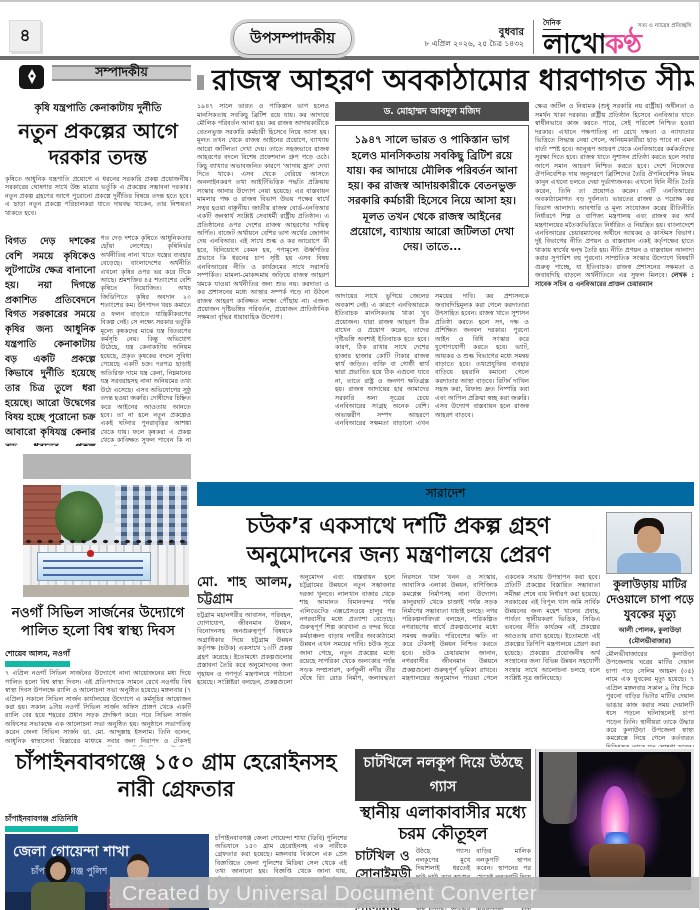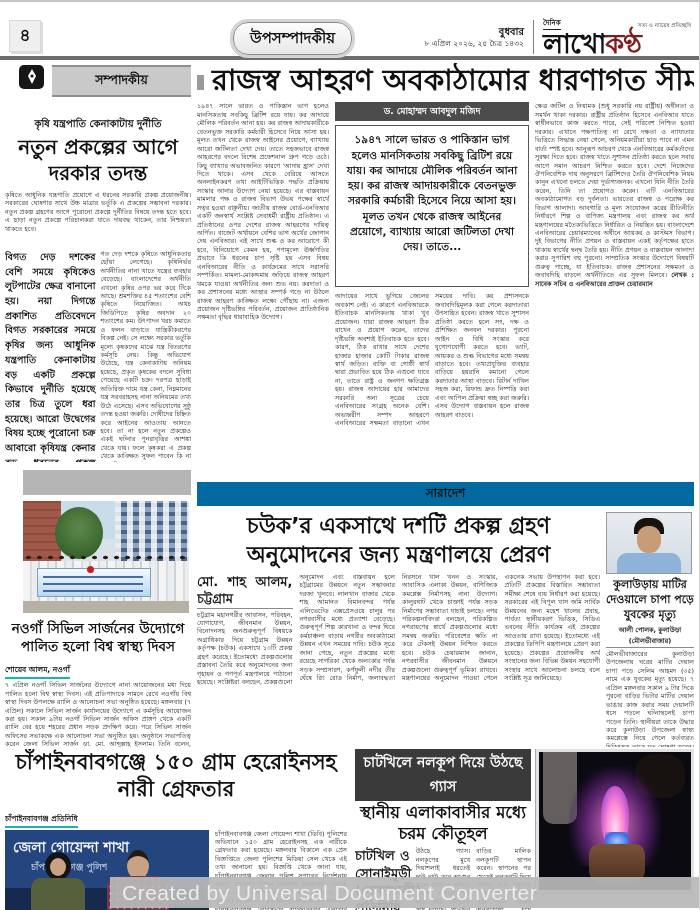--- a/index.html
+++ b/index.html
@@ -20,28 +20,28 @@
   .dateblock .date{font-size:7.5px;}
   .vdiv{width:1px;height:34px;background:#808080;}
   .logo{position:relative;width:148px;}
   .logo .toprow{display:flex;justify-content:space-between;align-items:flex-end;}
   .logo .prefix{font-size:7px;font-weight:bold;border-bottom:1px solid #222;}
   .logo .tagline{font-size:5.5px;color:#333;}
   .logo .name{font-size:27px;font-weight:bold;line-height:1.02;letter-spacing:-1px;white-space:nowrap;}
   .mast-rule{height:4px;background:#6d6d6d;margin:2px 0 3px 0;}
   
   .tiny{font-size:6.3px;line-height:1.34;text-align:justify;color:#181818;}
-  .byline{font-size:7.5px;font-weight:bold;border-bottom:2px solid #14b8a6;display:inline-block;padding-bottom:1px;margin-bottom:2px;}
+  .byline{font-size:7.5px;font-weight:bold;border-bottom:6px solid #14b8a6;display:inline-block;padding-bottom:1px;margin-bottom:2px;}
   .cols2{columns:2;column-gap:6px;}
   .cols3{columns:3;column-gap:6px;}
   .cols4{columns:4;column-gap:7px;}
   .mid-row{display:flex;gap:6px;padding:0 5px;height:684px;}
   
   .left-col{width:186px;flex:none;overflow:hidden;}
-  .ed-header{display:flex;gap:8px;margin:2px 0 4px 0;height:32px;padding-left:14px;}
+  .ed-header{display:flex;gap:8px;margin:2px 0 4px 0;height:16px;padding-left:14px;}
   .nib-box{width:25px;height:24px;background:#161616;border-radius:5px;display:flex;align-items:center;justify-content:center;}
   .ed-bar{flex:1;background:#c9c9c9;border-top:2px solid #8f8f8f;border-bottom:2px solid #8f8f8f;
           display:flex;align-items:center;justify-content:center;font-size:12.5px;font-weight:bold;}
   .ed-kicker{font-size:10px;font-weight:bold;text-align:center;margin:19px 0 1px;}
   .ed-headline{font-size:20px;font-weight:bold;text-align:center;line-height:1.32;margin:1px 0 4px;}
   .ed-intro{height:56px;overflow:hidden;margin-bottom:3px;}
   .ed-twocol{display:flex;gap:5px;height:212px;overflow:hidden;}
   .ed-quote{width:50%;font-size:9.5px;font-weight:bold;line-height:1.55;text-align:justify;}
   .ed-bodycol{width:50%;}
   .gray-strip{height:25px;background:#b5b5b5;margin:8px 0 6px 18px;}
@@ -136,21 +136,21 @@
       <div class="dateblock">
         <div class="day">বুধবার</div>
         <div class="date">৮ এপ্রিল ২০২৬, ২৫ চৈত্র ১৪৩২</div>
       </div>
       <div class="vdiv"></div>
       <div class="logo">
         <div class="toprow">
           <span class="prefix">দৈনিক</span>
           <span class="tagline">সত্য ও ন্যায়ের প্রতিচ্ছবি</span>
         </div>
-        <div class="name"><span style="color:#101010;">লাখো</span><span style="color:#7f1d1d;text-align:right;">কণ্ঠ</span></div>
+        <div class="name"><span style="color:#101010;">লাখো</span><span style="color:#ec4899;text-align:right;">কণ্ঠ</span></div>
       </div>
     </div>
   </header>
   <div class="mast-rule"></div>
 
   <div class="mid-row">
 
     <div class="left-col">
       <div class="ed-header">
         <div class="nib-box">

